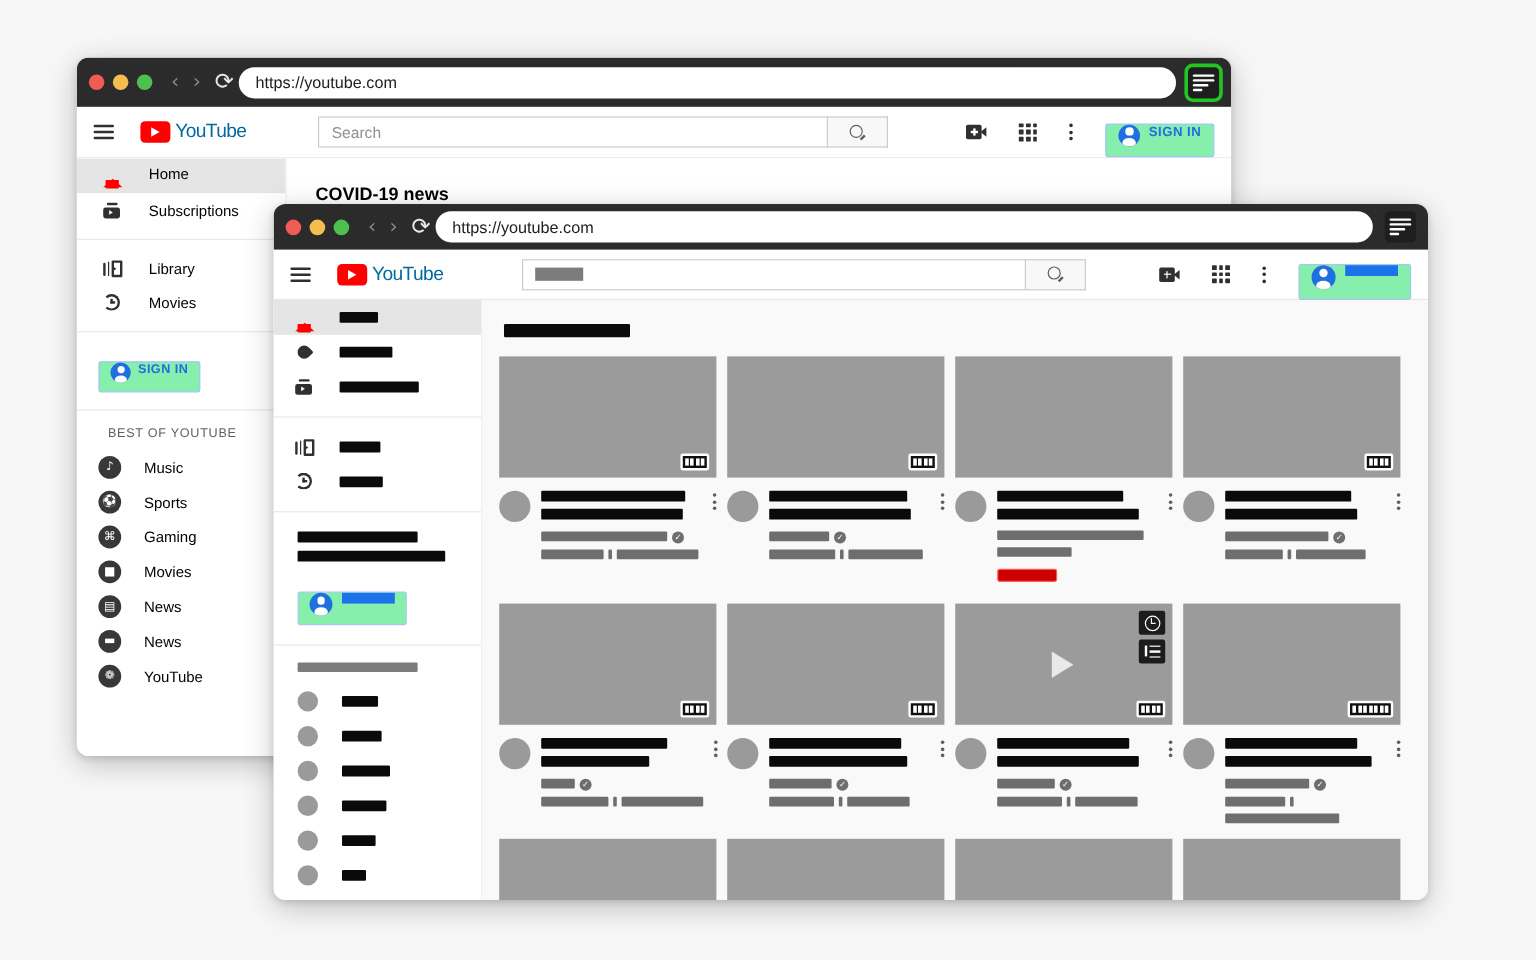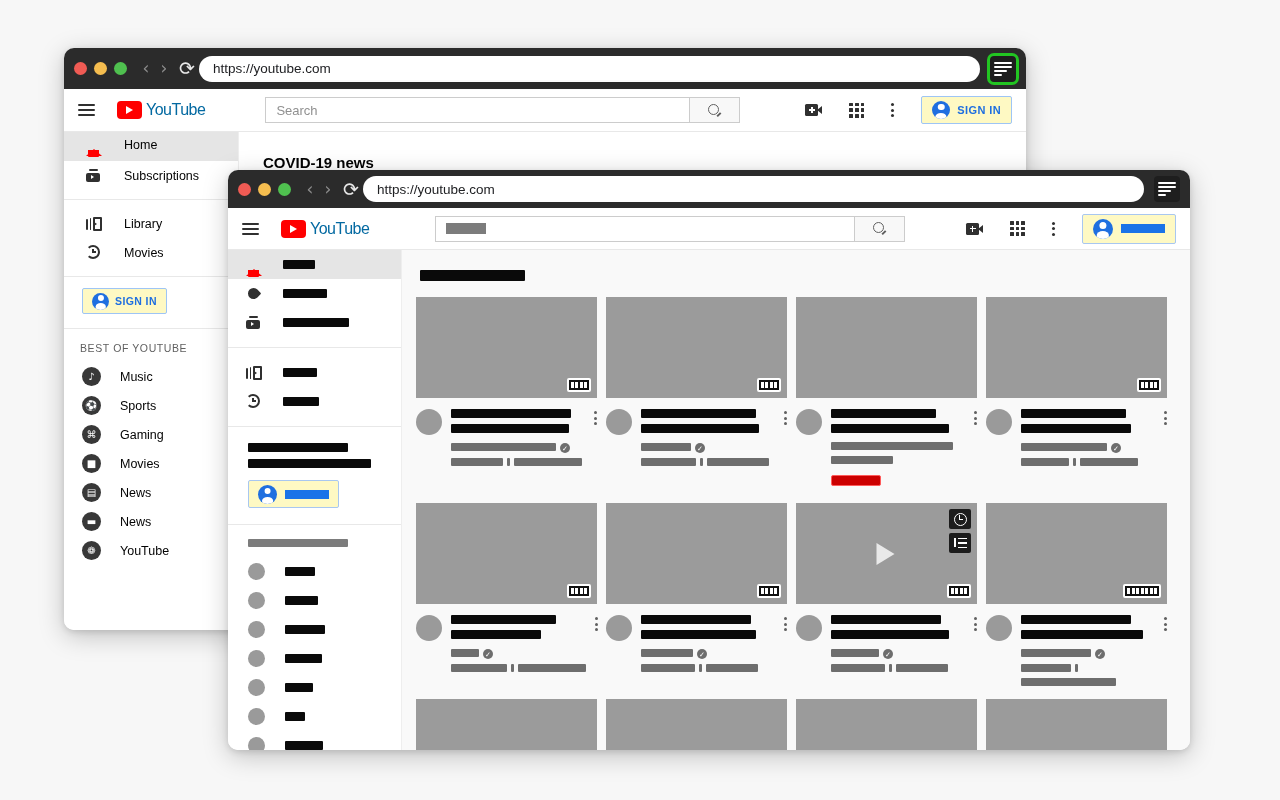--- a/index.html
+++ b/index.html
@@ -97,21 +97,21 @@
     width: 0; height: 0; border-style: solid; border-color: transparent;
     border-right-color: #303030;
   }
   .camicon .plus { position: absolute; background: #fff; }
   .gridicon { display: grid; grid-template-columns: repeat(3, 1fr); }
   .gridicon i { background: #303030; border-radius: 0.5px; }
   .dotsicon { display: flex; flex-direction: column; align-items: center; }
   .dotsicon i { background: #303030; border-radius: 50%; }
   .signin {
     border: 1px solid #9ec5f5; border-radius: 2px;
-    display: flex; align-items: center; background: #fef9c3;
+    display: flex; align-items: flex-start; background: #86efac; margin-top: 13px;
   }
   .avatar-blue {
     border-radius: 50%; background: #1f6fe0; position: relative; overflow: hidden;
   }
   .avatar-blue::before {
     content:''; position: absolute; background: #fff; border-radius: 50%;
     left: 50%; transform: translateX(-50%);
   }
   .avatar-blue::after {
     content:''; position: absolute; background: #fff; border-radius: 50% 50% 0 0;
@@ -329,21 +329,21 @@
 
         <div style="padding:11px 0 0 18px;">
           <span class="signin" style="height:26px;padding:0 9px;gap:6px;display:inline-flex;">
             <span class="avatar-blue" style="width:17px;height:17px;"></span>
             <span class="label" style="font-size:10.5px;">SIGN IN</span>
           </span>
         </div>
 
         <div class="side-sep" style="margin:14px 0 0 0;"></div>
 
-        <div class="side-head" style="padding:13px 0 8px 16px;font-size:10.5px;">BEST OF YOUTUBE</div>
+        <div class="side-head" style="padding:13px 0 8px 26px;font-size:10.5px;">BEST OF YOUTUBE</div>
 
         <div>
           <div class="side-item" style="height:29px;padding:0 0 0 18px;gap:19px;">
             <span class="i-cat" style="width:19px;height:19px;">
                 <span class="g">♪</span>
               </span>
             <span class="side-text" style="font-size:12.5px;">Music</span>
           </div>
           <div class="side-item" style="height:29px;padding:0 0 0 18px;gap:19px;">
             <span class="i-cat" style="width:19px;height:19px;">

